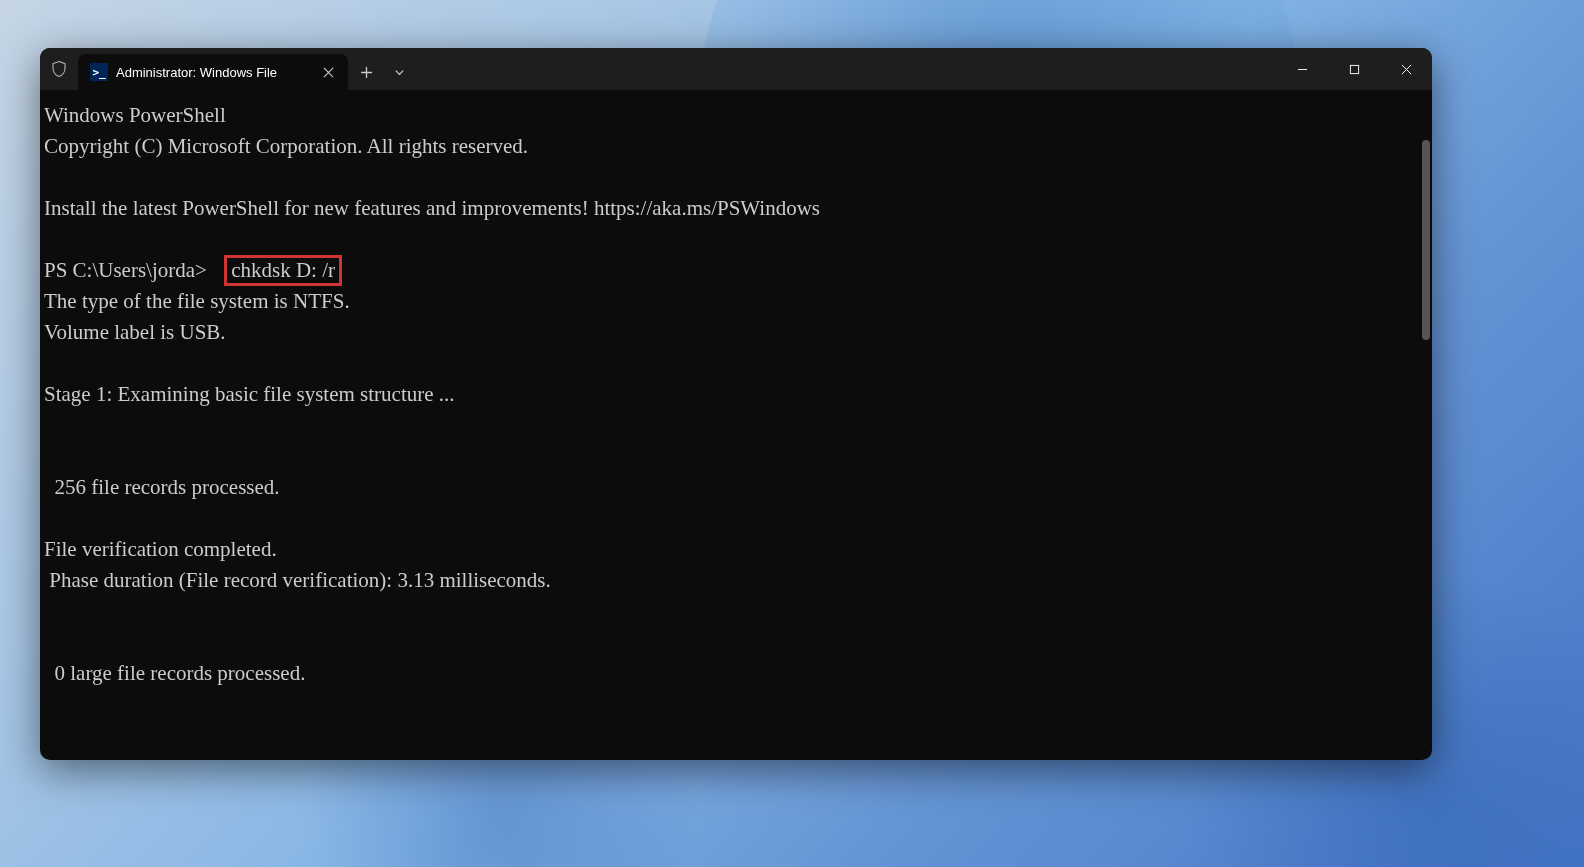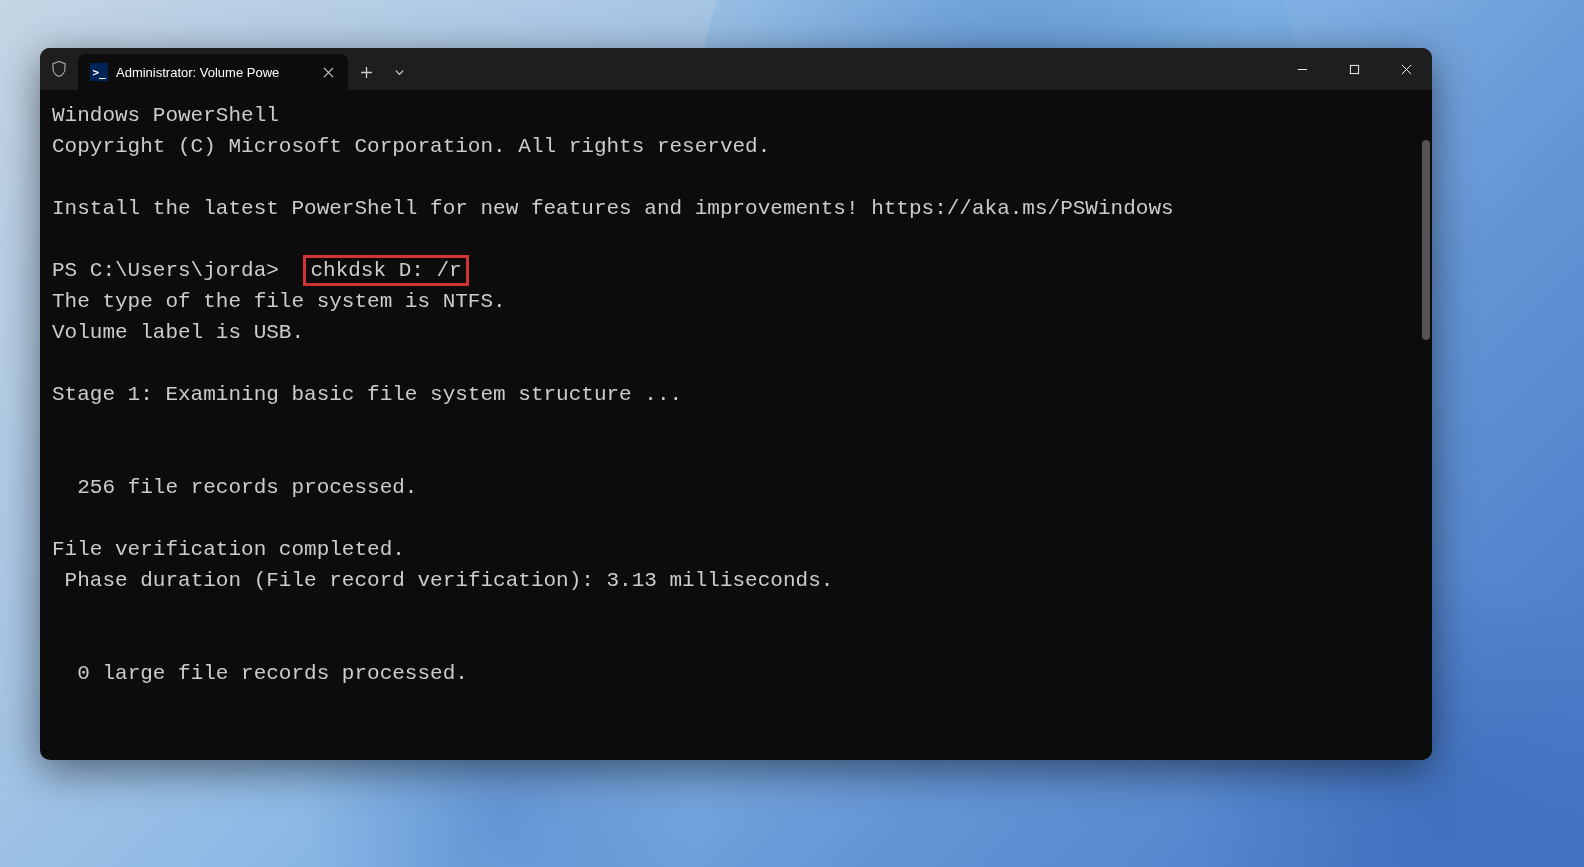--- a/index.html
+++ b/index.html
@@ -129,22 +129,22 @@
       display: flex;
       align-items: center;
       justify-content: center;
       color: #fff;
       cursor: pointer;
     }
     .win-btn svg { width: 11px; height: 11px; stroke: currentColor; fill: none; stroke-width: 1;}
 
     .terminal-content {
       flex: 1;
-      padding: 10px 12px;
-      font-family: Liberation Mono, monospace;
+      padding: 10px 4px;
+      font-family: Liberation Serif, serif;
       font-size: 21px;
       line-height: 31px;
       color: #cccccc;
       white-space: pre-wrap;
       word-break: break-all;
       overflow: hidden;
       position: relative;
     }
     .scrollbar {
       position: absolute;
@@ -180,21 +180,21 @@
   <div class="title-bar">
     <div class="shield-icon">
       <svg viewBox="0 0 24 24" fill="none" stroke="currentColor" stroke-width="1.6">
         <path d="M12 2 L4 5 L4 11 C4 16 7.5 20.5 12 22 C16.5 20.5 20 16 20 11 L20 5 Z"></path>
       </svg>
     </div>
     <div class="tab">
       <div class="tab-icon">
         <span class="tab-icon-inner">&gt;_</span>
       </div>
-      <span class="tab-title">Administrator: Volume Powe</span>
+      <span class="tab-title">Administrator: Windows File</span>
       <div class="tab-close">
         <svg viewBox="0 0 12 12" width="11" height="11">
             <path d="M1 1 L11 11 M11 1 L1 11" stroke="currentColor" stroke-width="1.2"></path>
           </svg>
       </div>
     </div>
     <div class="new-tab-btn">
       <svg viewBox="0 0 12 12" width="13" height="13">
           <path d="M6 1 L6 11 M1 6 L11 6" stroke="currentColor" stroke-width="1.2"></path>
         </svg>

